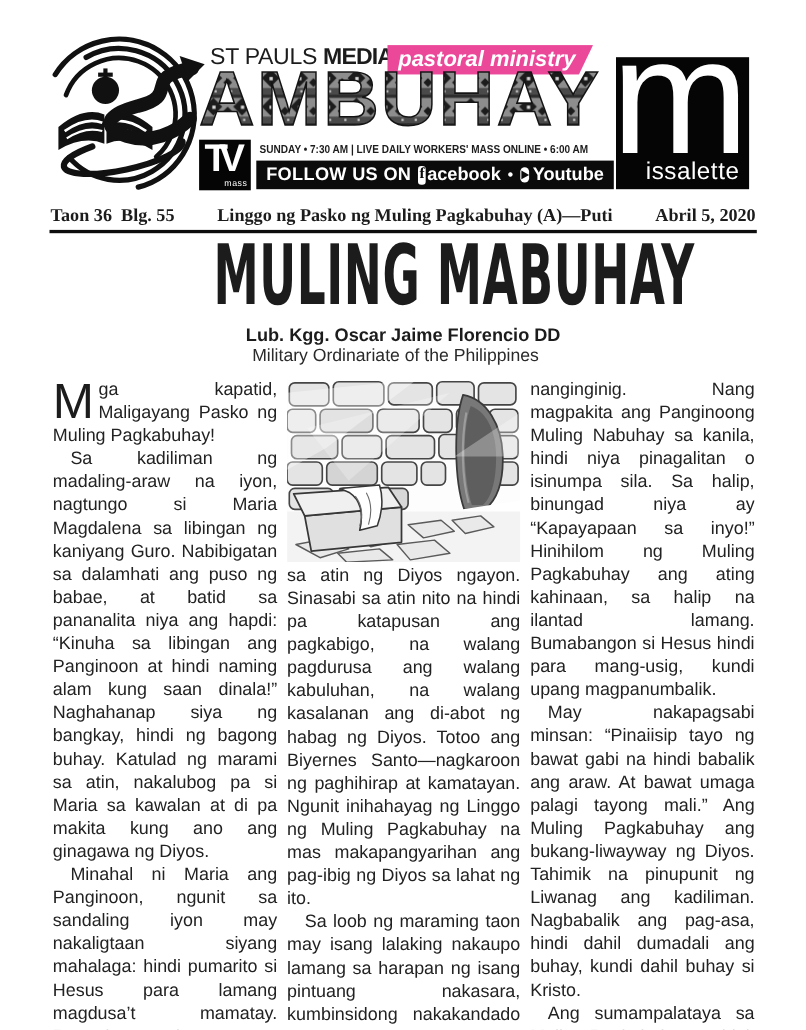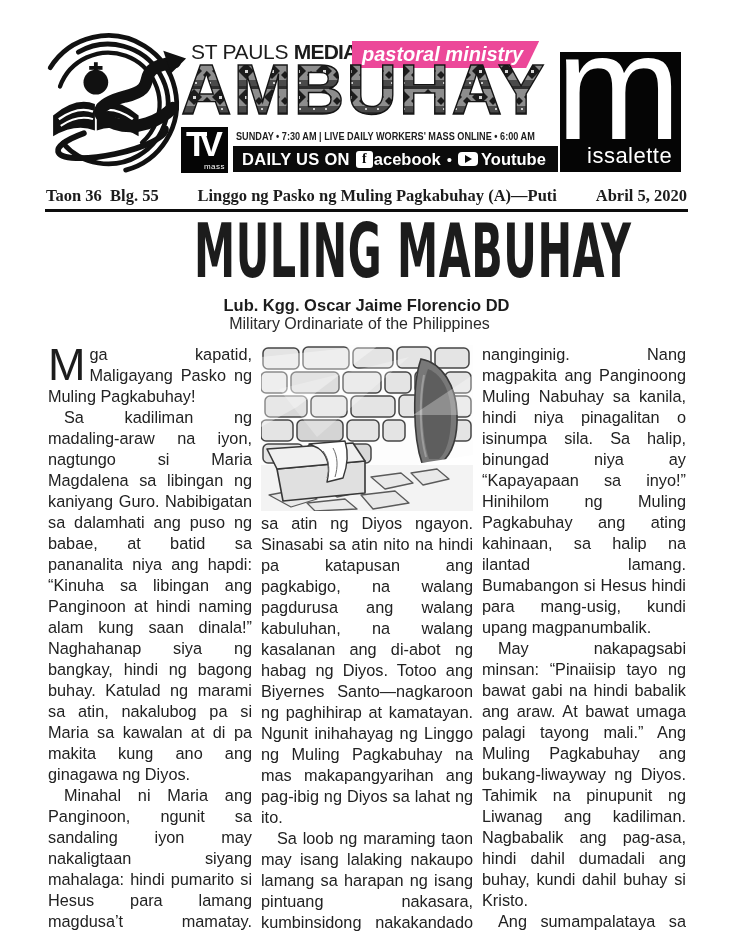--- a/index.html
+++ b/index.html
@@ -118,21 +118,21 @@
   <div class="tv-logo">
     <div class="tv-main">TV</div>
     <div class="tv-sub">mass</div>
   </div>
 
   <div class="schedule-line">
     <span>SUNDAY • 7:30 AM  |  LIVE DAILY WORKERS' MASS ONLINE  •  6:00 AM</span>
   </div>
 
   <div class="follow-bar">
-    <span class="follow-label">DAILY US ON</span>
+    <span class="follow-label">FOLLOW US ON</span>
     <span class="fb-icon">f</span>
     <span class="fb-rest">acebook</span>
     <span class="dot-sep">•</span>
     <span class="yt-icon">
         <span class="yt-tri"></span>
       </span>
     <span class="yt-rest">Youtube</span>
   </div>
 
   <div class="issue-bar">

